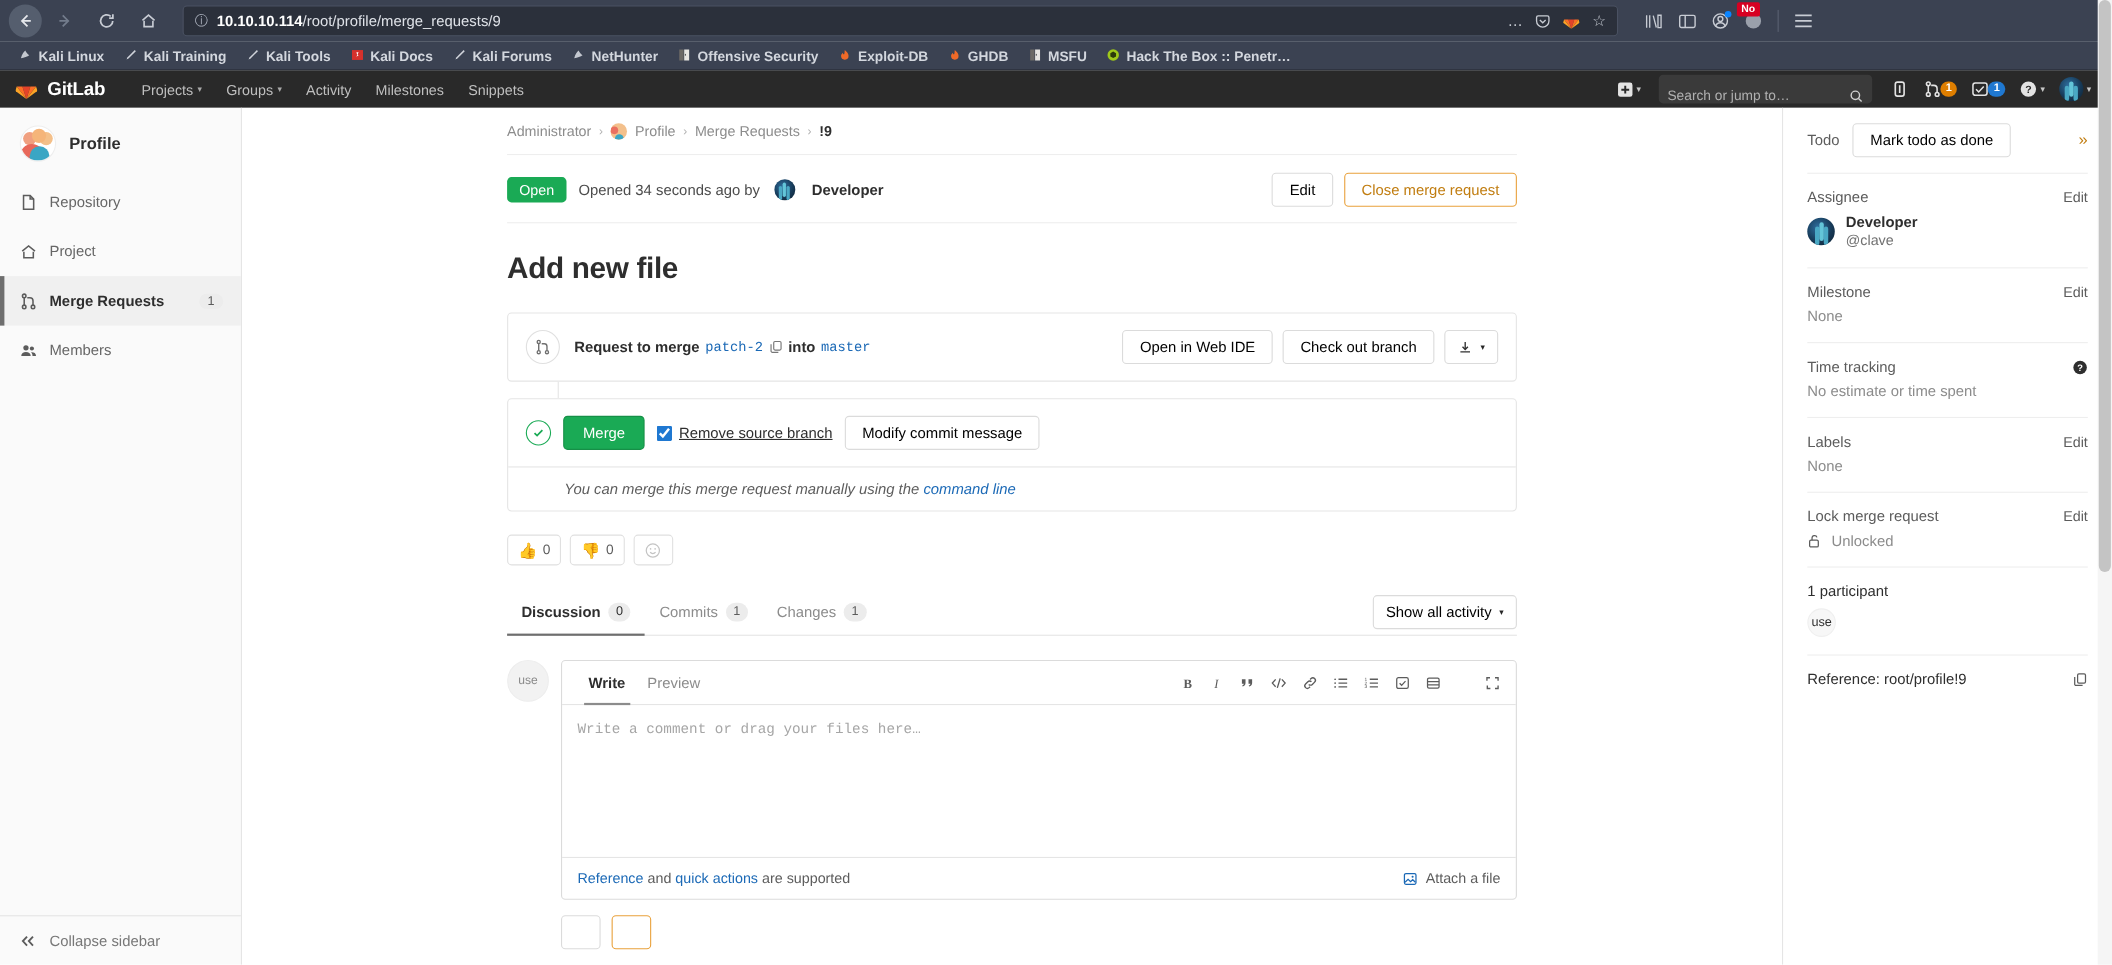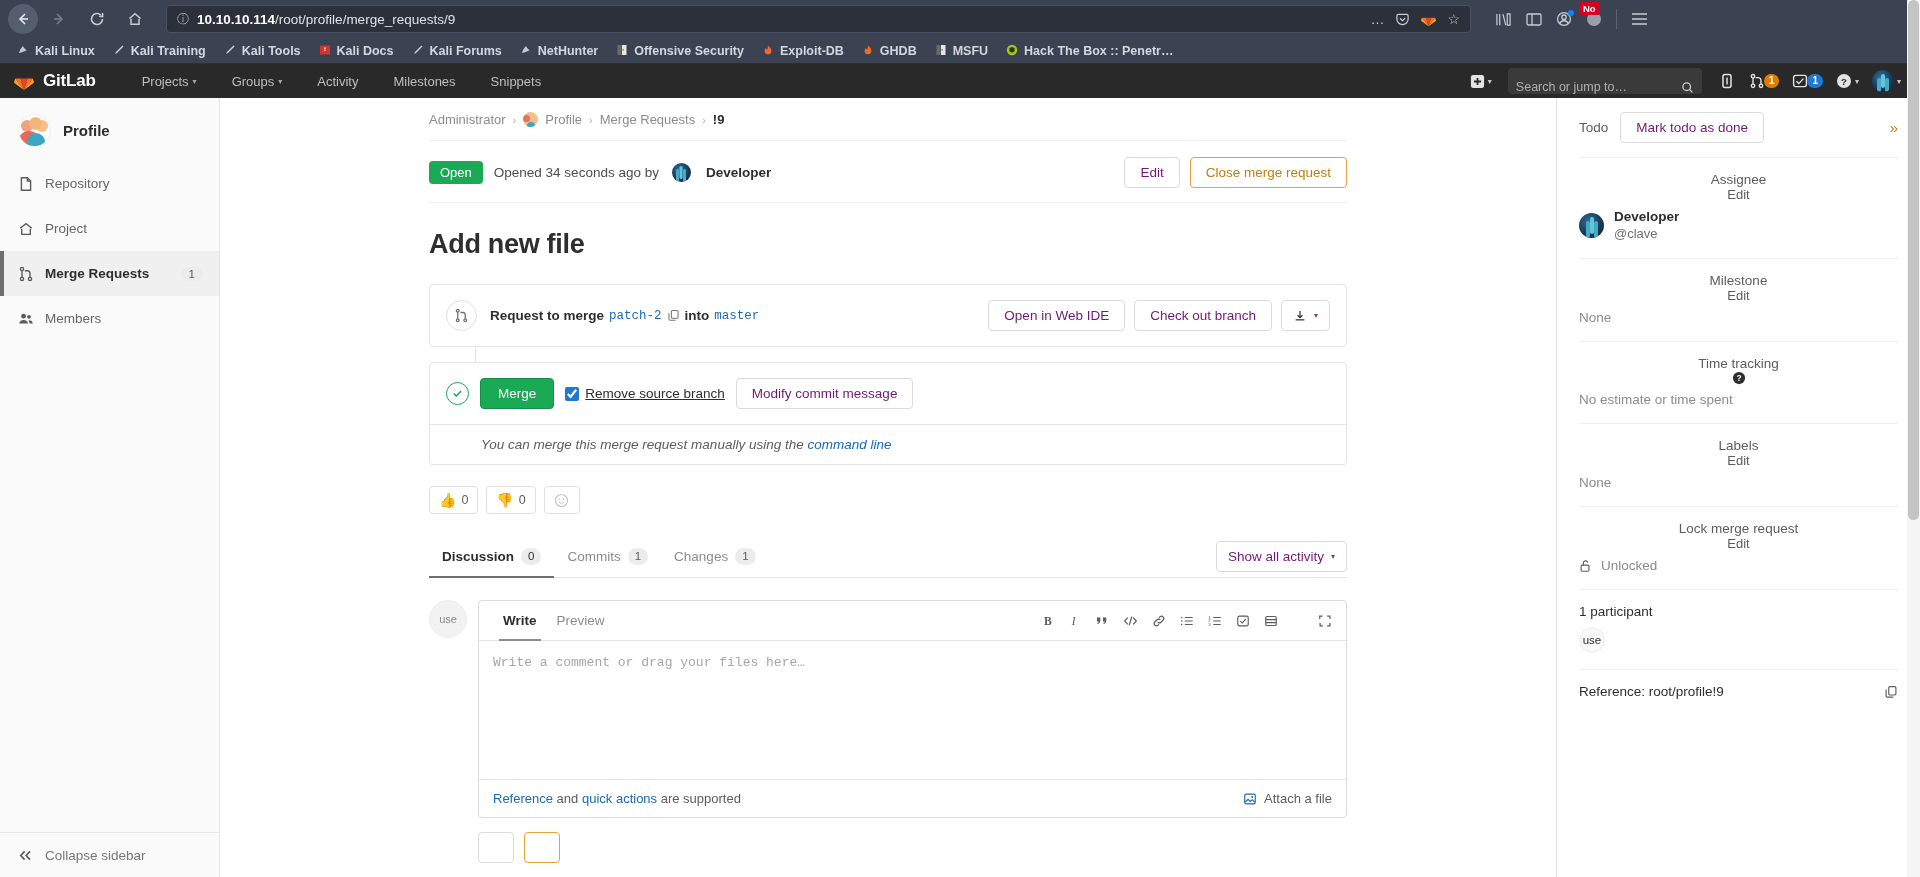--- a/index.html
+++ b/index.html
@@ -47,21 +47,21 @@
     height: 26px; background: #3b4252; display: flex; align-items: center;
     padding: 0 10px; gap: 4px; border-bottom: 1px solid #2b303b;
   }
   .bm { display: flex; align-items: center; gap: 5px; padding: 2px 7px; border-radius: 3px; font-weight: bold; }
   .bm-label { font-size: 12.5px; color: #d3d7de; white-space: nowrap; }
   .bm-ico { width: 13px; height: 13px; display: inline-block; font-size: 11px; line-height: 13px; text-align: center; }
 
   
   .gl-nav {
     height: 34px; background: #292929; display: flex; align-items: center;
-    padding: 0 14px; gap: 13px;
+    padding: 0 14px; gap: 0;
   }
   .gl-logo-wrap { display: flex; align-items: center; gap: 9px; margin-right: 22px; }
   .gl-logo { width: 20px; height: 20px; }
   .gl-brand { color: #fff; font-size: 17px; font-weight: 700; letter-spacing: -.2px; }
   .gl-nav-item {
     color: #bfbfbf; font-size: 13px; padding: 0 11px; height: 34px;
     display: flex; align-items: center; gap: 4px; white-space: nowrap;
   }
   .caret { font-size: 8px; opacity: .85; }
   .gl-nav-right { margin-left: auto; display: flex; align-items: center; gap: 3px; }
@@ -169,21 +169,21 @@
   }
   .mini-avatar::after {
     content:''; position:absolute; left:50%; top:16%; width:3px; height:66%;
     transform: translateX(-50%); background:#63c5d8; border-radius:2px;
     box-shadow: -3.5px 3px 0 0 #4aa8c4, 3.5px 3px 0 0 #4aa8c4;
   }
   .author-name { font-weight: 700; color: #2e2e2e; font-size: 13.5px; }
   .hdr-actions { margin-left: auto; display: flex; gap: 10px; }
   .btn {
     border: 1px solid #dbdbdb; background: #fff; border-radius: 4px;
-    font-size: 13.5px; color: #701a75; padding: 7px 15px; cursor: pointer;
+    font-size: 13.5px; color: #000000; padding: 7px 15px; cursor: pointer;
     font-family: "Liberation Sans", sans-serif; white-space: nowrap;
   }
   .btn-warning { border-color: #e9a13b; color: #c17d10; }
 
   .mr-title { font-size: 27px; font-weight: 700; color: #2e2e2e; padding: 26px 0 24px; letter-spacing: -.3px; }
 
   
   .mr-widget { border: 1px solid #e5e5e5; border-radius: 4px; background: #fff; }
   .widget-row1 { display: flex; align-items: center; padding: 15px 16px; gap: 13px; }
   .wicon-circle {
@@ -274,27 +274,27 @@
     border-top: 1px solid #e5e5e5; display: flex; align-items: center;
     padding: 11px 14px; font-size: 13px; color: #5c5c5c;
   }
   .note-foot a { color: #1b69b6; text-decoration: none; }
   .attach { margin-left: auto; display: flex; align-items: center; gap: 7px; color: #5c5c5c; cursor: pointer; }
   .note-actions { display: flex; gap: 10px; padding: 14px 0 20px 49px; }
   .btn-primary-o { border: 1px solid #e9a13b; color: #c17d10; background: #fff; }
 
   
   .rside {
-    width: 364px; border-left: 1px solid #e5e5e5; background: #fff;
+    width: 300px; border-left: 1px solid #e5e5e5; background: #fff;
     padding: 0 22px; flex-shrink: 0; overflow: hidden;
   }
   .rs-row-todo { display: flex; align-items: center; padding: 14px 0; gap: 12px; }
   .rs-label { font-size: 13.5px; color: #5c5c5c; }
   .rs-block { padding: 14px 0 16px; border-top: 1px solid #eee; }
-  .rs-head { display: flex; align-items: center; justify-content: space-between; margin-bottom: 7px; flex-direction: column; }
+  .rs-head { display: flex; align-items: center; justify-content: space-between; margin-bottom: 7px; }
   .rs-head-title { font-size: 13.5px; color: #5c5c5c; }
   .rs-edit { font-size: 13px; color: #5c5c5c; cursor: pointer; }
   .rs-value { font-size: 13.5px; color: #8c8c8c; }
   .rs-assignee { display: flex; align-items: center; gap: 10px; margin-top: 4px; }
   .rs-av {
     width: 25px; height: 25px; border-radius: 50%;
     background: radial-gradient(circle at 40% 35%, #2f6f9f 0%, #173a58 55%, #0c1d2c 100%);
     position: relative; overflow: hidden; flex-shrink: 0;
   }
   .rs-av::after {

